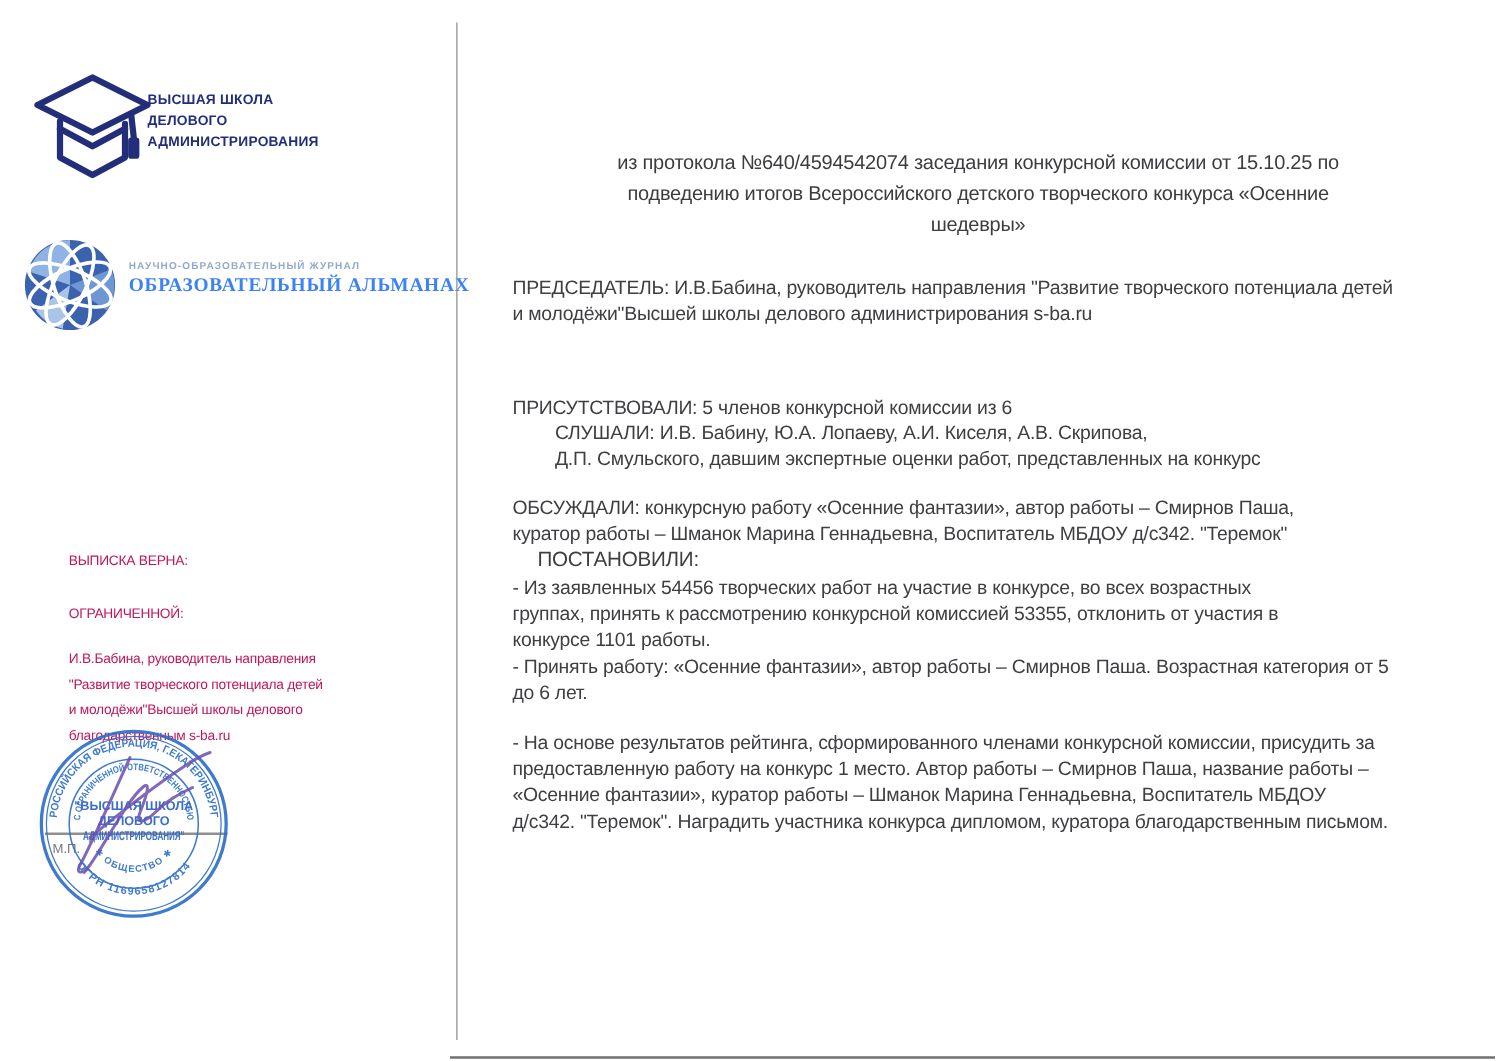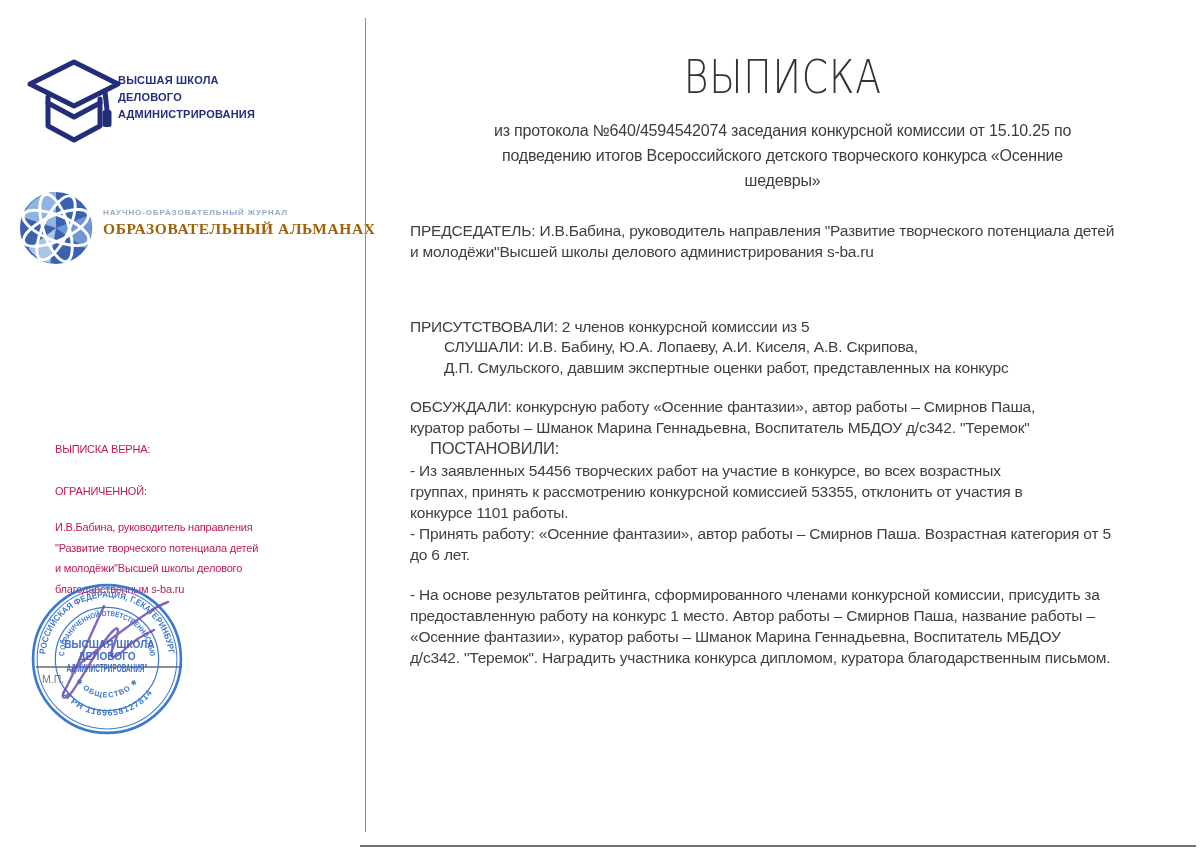--- a/index.html
+++ b/index.html
@@ -17,21 +17,21 @@
     font-size:11px;line-height:17px;font-weight:bold;
     color:#232e7a;letter-spacing:.2px;
   }
   .almanac-journal{
     left:103px;top:208px;width:260px;
     font-size:8px;letter-spacing:.9px;color:#93a9cc;font-weight:bold;
   }
   .almanac-title{
     left:103px;top:220px;width:280px;
     font-family:"Liberation Serif","DejaVu Serif",serif;
-    font-size:15.5px;font-weight:bold;color:#a16207;letter-spacing:.6px;
+    font-size:15.5px;font-weight:bold;color:#3b82f6;letter-spacing:.6px;
   }
   .left-txt{left:55px;width:320px;font-size:11px;color:#be185d;letter-spacing:-.2px;}
   .chairman-info{line-height:20.5px;}
   .sig-line{left:36px;top:666px;width:146px;height:0;border-top:2px solid #8f8f8f;}
   .mp{left:42px;top:673px;font-size:10.5px;color:#777;}
 
   
   .divider{left:365px;top:18px;width:1px;height:814px;background:#8f8f8f;}
   .page-edge{left:360px;top:845px;width:836px;height:2px;background:#4c4c4c;opacity:.8;}
 
@@ -137,30 +137,27 @@
   <svg class="abs sig-box" viewBox="0 0 160 120">
     <g fill="none" stroke="#6a4fae" stroke-width="2.4" stroke-linecap="round" opacity=".85">
       <path d="M62,14 C50,40 30,86 22,100 C18,107 24,108 30,100 C44,80 60,48 72,38 C80,31 74,48 70,58 C66,68 74,66 82,58 C92,48 100,44 112,38"></path>
       <path d="M30,78 C52,60 86,34 104,22 C114,15 120,12 126,10"></path>
     </g>
   </svg>
 
   <div class="abs divider"></div>
   <div class="abs page-edge"></div>
 
-  <div class="abs doc-title">
-    <span>ВЫПИСКА</span>
-  </div>
   <div class="abs doc-subtitle preline">из протокола №640/4594542074 заседания конкурсной комиссии от 15.10.25 по
 подведению итогов Всероссийского детского творческого конкурса «Осенние
 шедевры»</div>
 
   <div class="abs para p-chairman preline">ПРЕДСЕДАТЕЛЬ: И.В.Бабина, руководитель направления "Развитие творческого потенциала детей
 и молодёжи"Высшей школы делового администрирования s-ba.ru</div>
-  <div class="abs para p-present preline">ПРИСУТСТВОВАЛИ: 2 членов конкурсной комиссии из 5</div>
+  <div class="abs para p-present preline">ПРИСУТСТВОВАЛИ: 5 членов конкурсной комиссии из 6</div>
   <div class="abs para p-heard preline">СЛУШАЛИ: И.В. Бабину, Ю.А. Лопаеву, А.И. Киселя, А.В. Скрипова,
 Д.П. Смульского, давшим экспертные оценки работ, представленных на конкурс</div>
   <div class="abs para p-discussed preline">ОБСУЖДАЛИ: конкурсную работу «Осенние фантазии», автор работы – Смирнов Паша,
 куратор работы – Шманок Марина Геннадьевна, Воспитатель МБДОУ д/с342. "Теремок"</div>
   <div class="abs para p-resolved preline">ПОСТАНОВИЛИ:</div>
   <div class="abs para p-bullet1 preline">- Из заявленных 54456 творческих работ на участие в конкурсе, во всех возрастных
 группах, принять к рассмотрению конкурсной комиссией 53355, отклонить от участия в
 конкурсе 1101 работы.</div>
   <div class="abs para p-bullet2 preline">- Принять работу: «Осенние фантазии», автор работы – Смирнов Паша. Возрастная категория от 5
 до 6 лет.</div>

